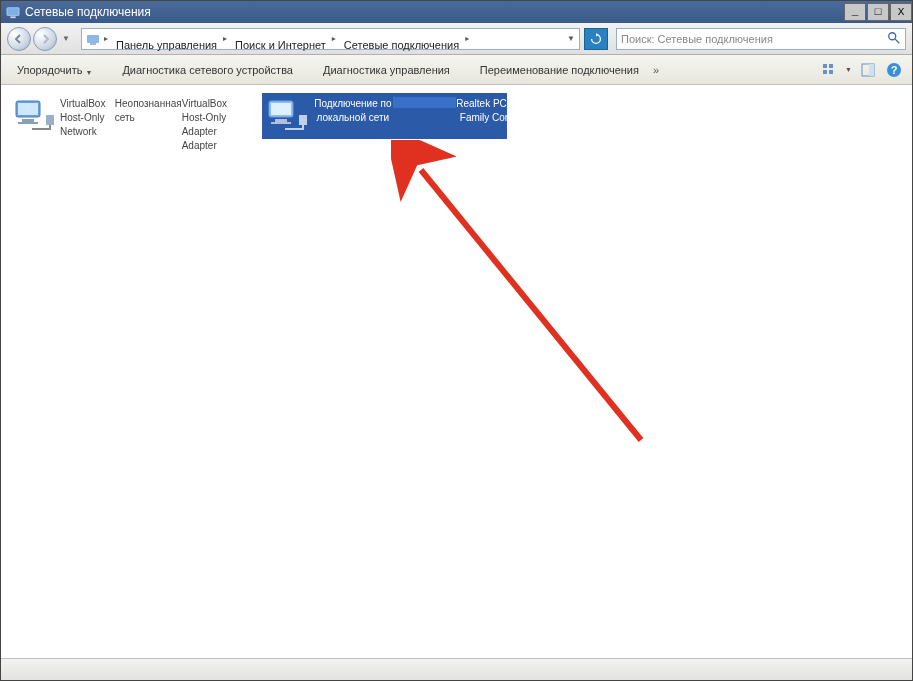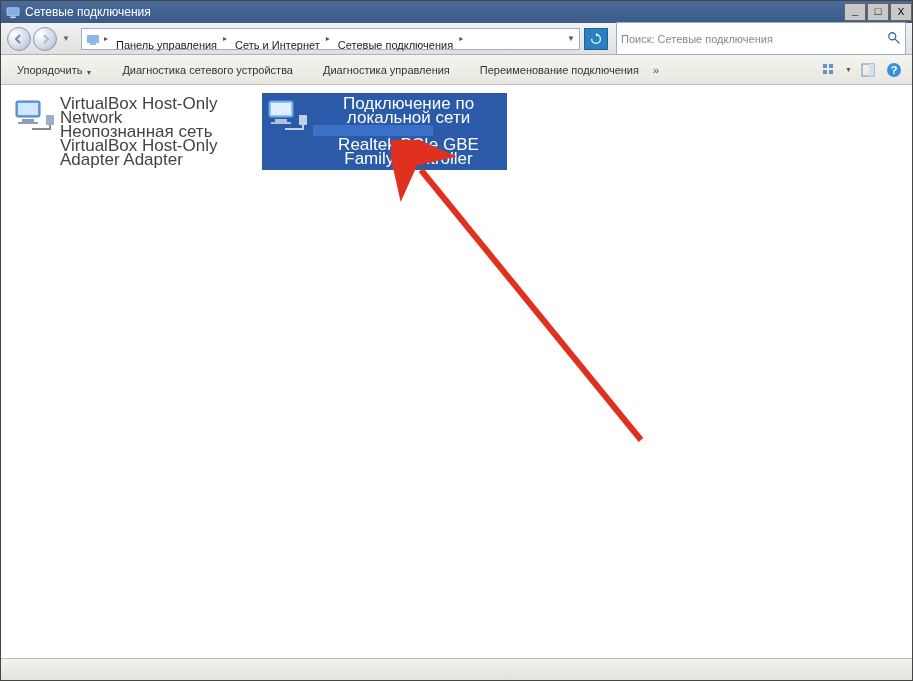--- a/index.html
+++ b/index.html
@@ -106,21 +106,21 @@
   width: 24px; height: 22px;
   background: #2a80c0;
   border: 1px solid #1a6090;
   display: inline-flex;
   align-items: center; justify-content: center;
   color: #fff;
   margin-left: 2px;
 }
 .searchbox {
   width: 290px;
-  height: 33px;
+  height: 22px;
   background: #fff;
   border: 1px solid #9aaec8;
   margin-left: 6px;
   display: flex;
   align-items: center;
   color: #888;
   padding-left: 4px;
   position: relative;
 }
 .searchbox .search-icon {
@@ -182,22 +182,22 @@
   background: #2a5aa8;
   color: #fff;
 }
 .conn-icon {
   width: 42px; height: 38px;
   flex-shrink: 0;
   position: relative;
 }
 .conn-text {
   display: flex;
-  flex-direction: column;
-  font-size: 17px;
+  flex-direction: row;
+  font-size: 10px;
   line-height: 14px;
   color: #444;
 }
 .conn-item.selected .conn-text { color: #fff; text-align: center; }
 .redacted {
   height: 11px;
   width: 120px;
   background: #3a70c8;
   margin-bottom: 2px;
 }
@@ -248,21 +248,21 @@
   <div class="address">
     <span class="bc-icon">
       <svg width="16" height="16" viewBox="0 0 16 16">
           <rect x="2" y="4" width="12" height="8" rx="1" fill="#8cb8e8"></rect>
           <rect x="5" y="12" width="6" height="2" fill="#aab8c8"></rect>
         </svg>
     </span>
     <span class="tri">▸</span>
     <span class="crumb">Панель управления</span>
     <span class="tri">▸</span>
-    <span class="crumb">Сеть и Интернет</span>
+    <span class="crumb">Поиск и Интернет</span>
     <span class="tri">▸</span>
     <span class="crumb">Сетевые подключения</span>
     <span class="tri">▸</span>
     <span class="dropdown-tri">▼</span>
   </div>
 
   <span class="refresh">
     <svg width="14" height="14" viewBox="0 0 16 16">
         <path d="M8 3 A5 5 0 1 1 3 8" stroke="#fff" stroke-width="1.5" fill="none"></path>
         <path d="M8 1 L8 5 L11 3 Z" fill="#fff"></path>

